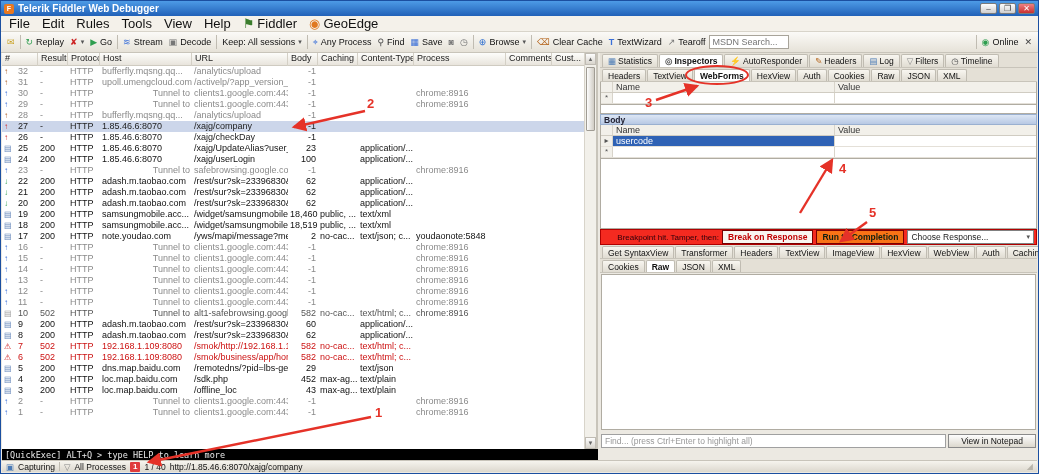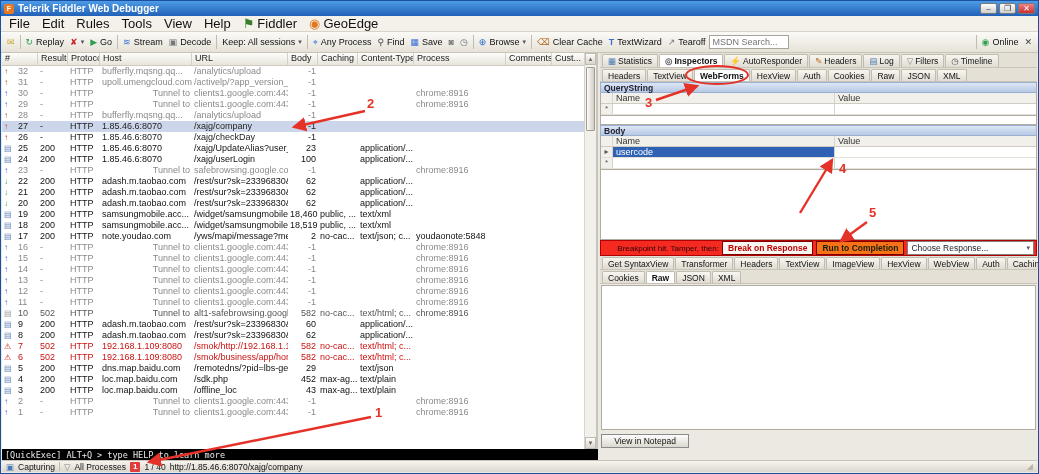--- a/index.html
+++ b/index.html
@@ -779,21 +779,20 @@
           <span>Raw</span>
         </span>
         <span class="tab">
           <span>JSON</span>
         </span>
         <span class="tab">
           <span>XML</span>
         </span>
       </div>
 
-    <div class="sect-head">QueryString</div>
     <div class="kv">
       <div class="kv-row head">
         <span class="kgut"></span>
         <span class="kname">Name</span>
         <span class="kval">Value</span>
       </div>
       <div class="kv-row">
         <span class="kgut">*</span>
         <span class="kname"></span>
         <span class="kval"></span>
@@ -872,20 +871,21 @@
           <span>JSON</span>
         </span>
         <span class="tab">
           <span>XML</span>
         </span>
       </div>
 
     <div class="resp-content"></div>
 
     <div class="find-bar">
+      <input class="find-input" placeholder="Find... (press Ctrl+Enter to highlight all)" style="">
       <span class="notepad-btn">View in Notepad</span>
     </div>
   </div>
 
   <div class="quickexec">[QuickExec] ALT+Q &gt; type HELP to learn more</div>
   <div class="statusbar">
     <span style="color:#4a7ab5">▣</span>
     <span>Capturing</span>
     <span class="sb-sep"></span>
     <span style="color:#888">▽</span>

